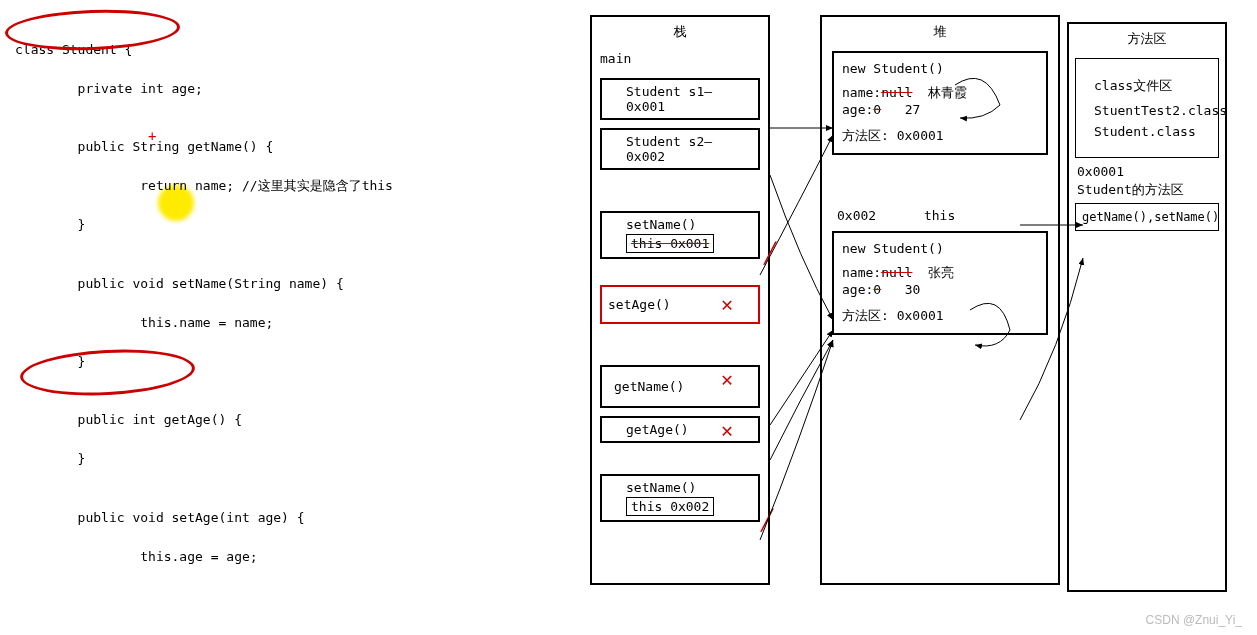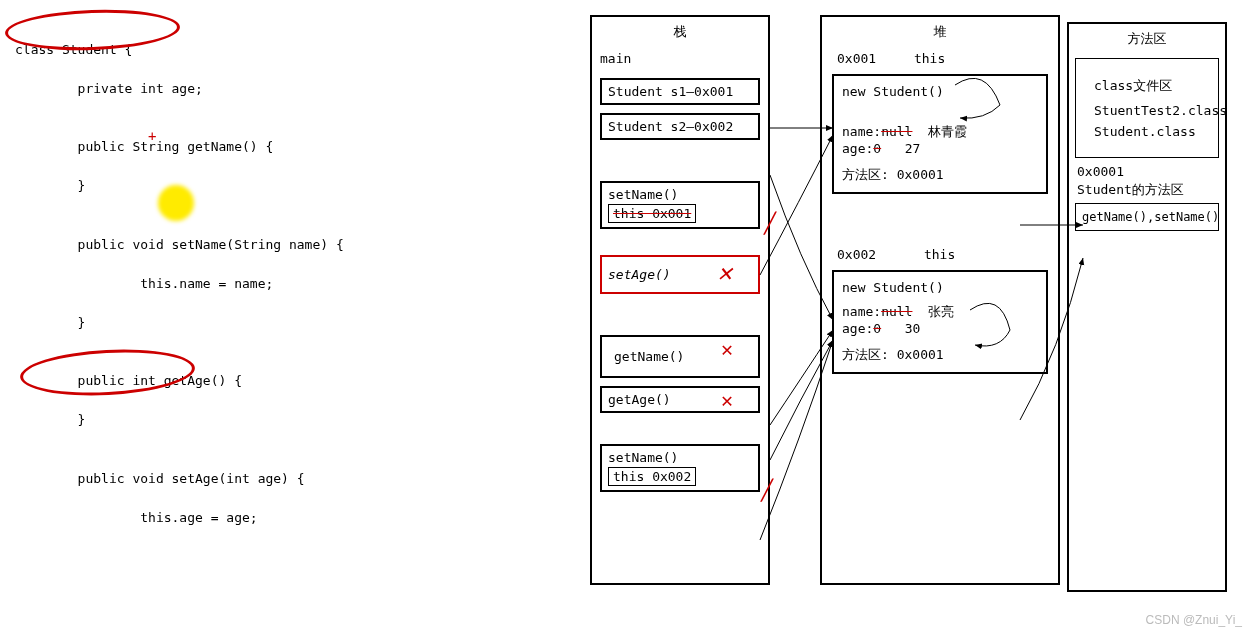--- a/index.html
+++ b/index.html
@@ -3,39 +3,40 @@
 <meta charset="utf-8">
 <style>
 * { box-sizing: border-box; margin: 0; padding: 0; }
 body { font-family: 'SimSun', monospace; font-size: 13px; background: #fff; width: 1257px; height: 635px; position: relative; color: #000; }
 .code-area { position: absolute; left: 15px; top: 20px; width: 560px; white-space: pre; line-height: 1.5; }
 .column { position: absolute; border: 2px solid #000; background: #fff; }
 .col-stack { left: 590px; top: 15px; width: 180px; height: 570px; }
 .col-heap { left: 820px; top: 15px; width: 240px; height: 570px; }
 .col-method { left: 1067px; top: 15px; width: 160px; height: 570px; margin-top: 7px; }
 .col-header { text-align: center; padding: 6px 0; font-weight: normal; }
-.inner-box { border: 2px solid #000; margin: 8px; padding: 4px 6px; position: relative; }
+.inner-box { border: 2px solid #000; margin: 8px; padding: 4px 24px; position: relative; }
 .heap-box { border: 2px solid #000; margin: 4px 10px; padding: 8px; position: relative; }
 .red-x { color: #c00; font-size: 20px; position: absolute; }
 .red-border { border-color: #c00 !important; }
 .strike { text-decoration: line-through; text-decoration-color: #c00; }
 .sub-box { border: 1px solid #000; padding: 1px 4px; display: inline-block; margin-top: 2px; }
 .circle-red { position: absolute; border: 2px solid #c00; border-radius: 50%; }
 .highlight-yellow { position: absolute; width: 36px; height: 36px; background: #ffeb00; border-radius: 50%; filter: blur(2px); z-index: -1; }
 .watermark { position: absolute; right: 15px; bottom: 8px; color: #bbb; font-size: 12px; font-family: Arial; }
 svg.arrows { position: absolute; left: 0; top: 0; width: 1257px; height: 635px; pointer-events: none; z-index: 5; }
 </style>
 </head>
 <body>
 
 <div class="code-area">
 <div>class Student {</div>
 <div>        private int age;</div>
 <div></div>
 <div>        public String getName() {</div>
+<div>                return name; //这里其实是隐含了this</div>
 <div>        }</div>
 <div></div>
 <div>        public void setName(String name) {</div>
 <div>                this.name = name;</div>
 <div>        }</div>
 <div></div>
 <div>        public int getAge() {</div>
 <div>        }</div>
 <div></div>
 <div>        public void setAge(int age) {</div>
@@ -69,21 +70,21 @@
   <div style="padding:4px 8px;">main</div>
   <div class="inner-box"><span>Student s1—0x001</span></div>
   <div class="inner-box"><span>Student s2—0x002</span></div>
   <div style="height:25px;"></div>
   <div class="inner-box">
     <div>setName()</div>
     <div class="sub-box strike">this     0x001</div>
     <span class="red-x" style="right:-18px; bottom:-8px;">╱</span>
   </div>
   <div style="height:10px;"></div>
-  <div class="inner-box red-border" style="padding:10px 6px;font-style:italic;">
+  <div class="inner-box red-border" style="padding:10px 6px;">
     <span>setAge()</span>
     <span class="red-x" style="right:25px; top:5px;">✕</span>
   </div>
   <div style="height:25px;"></div>
   <div class="inner-box" style="padding:12px;">
     <span>getName()</span>
     <span class="red-x" style="right:25px; top:0px;">✕</span>
   </div>
   <div class="inner-box" style="">
     <span>getAge()</span>
@@ -92,27 +93,23 @@
   <div style="height:15px;"></div>
   <div class="inner-box">
     <div>setName()</div>
     <div class="sub-box">this     0x002</div>
     <span class="red-x" style="right:-15px; bottom:-12px;">╱</span>
   </div>
 </div>
 
 <div class="column col-heap">
   <div class="col-header">堆</div>
-  <div style="padding:4px 15px;">
-    <span>0x001</span>
-    <span style="margin-left:30px;">this</span>
-  </div>
   <div class="heap-box">
     <div>new Student()</div>
-    <div style="margin-top:24px;"><span>name:</span><span class="strike">null</span>&nbsp;&nbsp;<span>林青霞</span></div>
+    <div style="margin-top:8px;"><span>name:</span><span class="strike">null</span>&nbsp;&nbsp;<span>林青霞</span></div>
     <div><span>age:</span><span class="strike">0</span>&nbsp;&nbsp;&nbsp;<span>27</span></div>
     <div style="margin-top:10px;">方法区:  0x0001</div>
   </div>
   <div style="height:45px;"></div>
   <div style="padding:4px 15px;">
     <span>0x002</span>
     <span style="margin-left:40px;">this</span>
   </div>
   <div class="heap-box">
     <div>new Student()</div>

